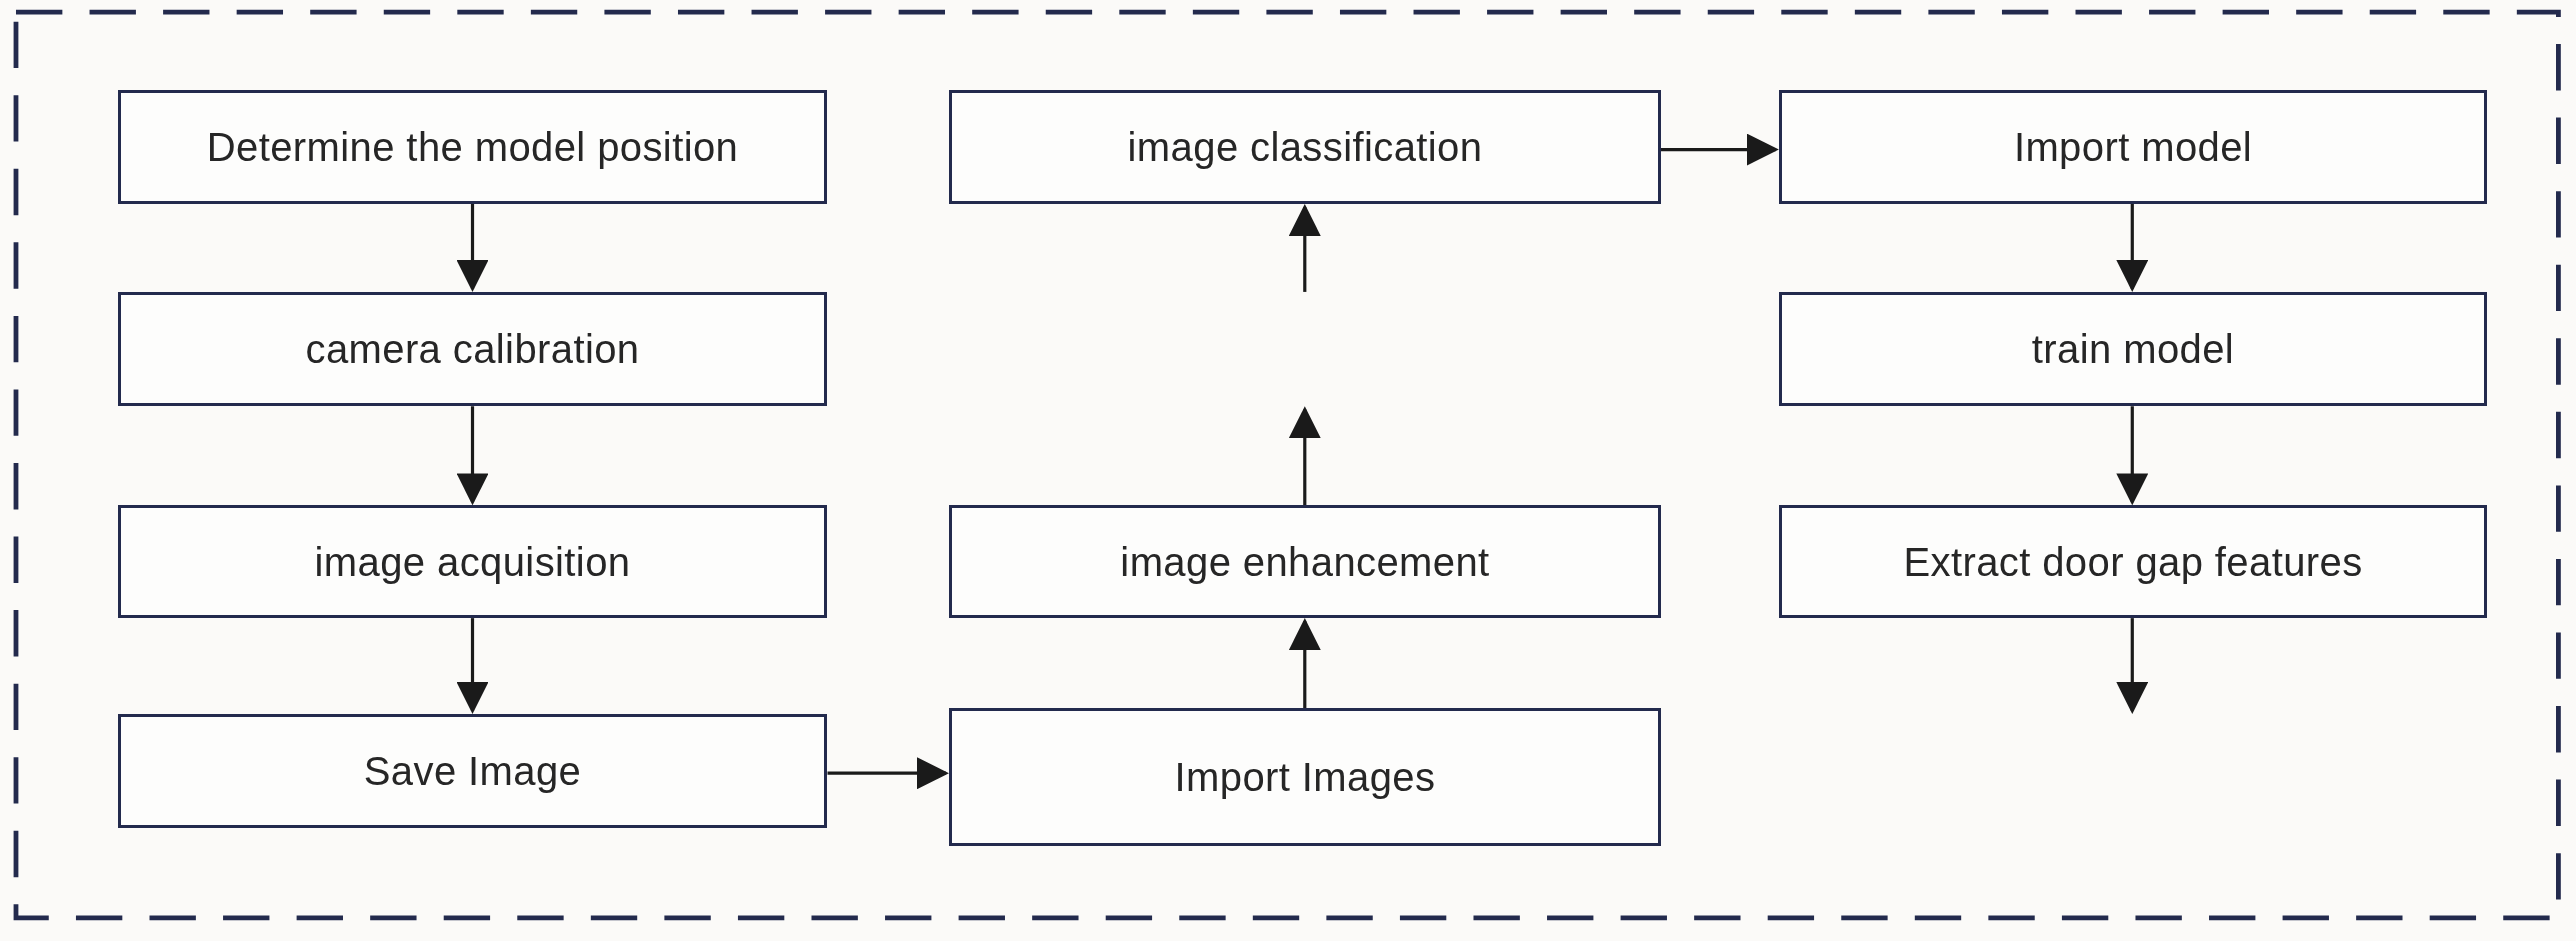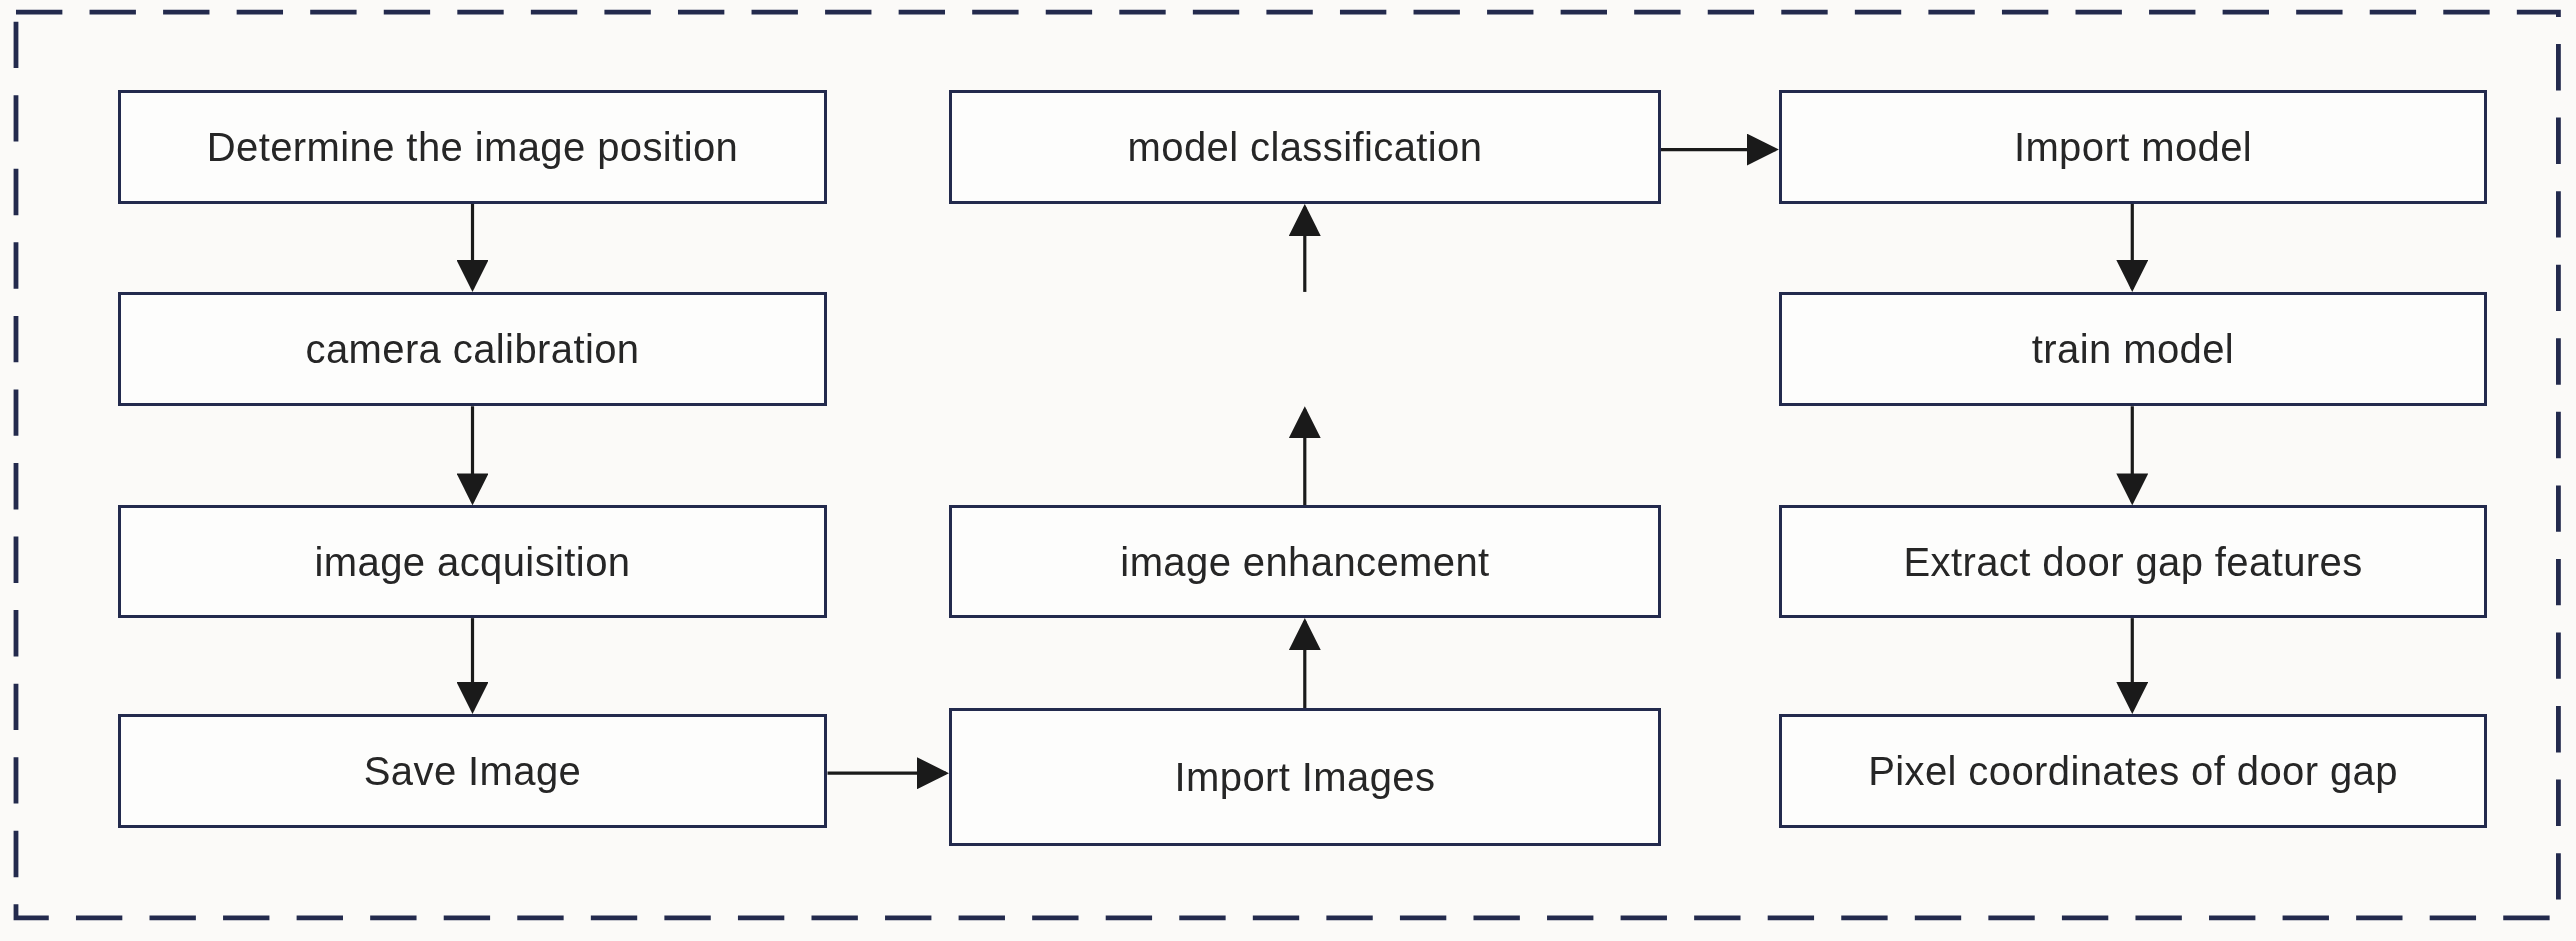--- a/index.html
+++ b/index.html
@@ -65,49 +65,46 @@
     <line x1="1632" y1="365" x2="1632" y2="259" stroke="#1a1a1a" stroke-width="4" marker-end="url(#ah)"></line>
 
     <line x1="2077" y1="187" x2="2221" y2="187" stroke="#1a1a1a" stroke-width="4" marker-end="url(#ah)"></line>
 
     <line x1="2667" y1="255" x2="2667" y2="361" stroke="#1a1a1a" stroke-width="4" marker-end="url(#ah)"></line>
     <line x1="2667" y1="508" x2="2667" y2="628" stroke="#1a1a1a" stroke-width="4" marker-end="url(#ah)"></line>
     <line x1="2667" y1="773" x2="2667" y2="889" stroke="#1a1a1a" stroke-width="4" marker-end="url(#ah)"></line>
   </svg>
 
   <div class="flow-box" style="left:118px; top:90px; width:709px; height:114px">
-    <span>Determine the image position</span>
+    <span>Determine the model position</span>
   </div>
   <div class="flow-box" style="left:118px; top:292px; width:709px; height:114px">
     <span>camera calibration</span>
   </div>
   <div class="flow-box" style="left:118px; top:714px; width:709px; height:114px">
     <span>Save Image</span>
   </div>
   <div class="flow-box" style="left:118px; top:505px; width:709px; height:113px">
     <span>image acquisition</span>
   </div>
 
   <div class="flow-box" style="left:949px; top:90px; width:712px; height:114px">
-    <span>model classification</span>
+    <span>image classification</span>
   </div>
   <div class="flow-box" style="left:949px; top:505px; width:712px; height:113px">
     <span>image enhancement</span>
   </div>
   <div class="flow-box" style="left:949px; top:708px; width:712px; height:138px">
     <span>Import Images</span>
   </div>
 
   <div class="flow-box" style="left:1779px; top:90px; width:708px; height:114px">
     <span>Import model</span>
   </div>
   <div class="flow-box" style="left:1779px; top:292px; width:708px; height:114px">
     <span>train model</span>
   </div>
   <div class="flow-box" style="left:1779px; top:505px; width:708px; height:113px">
     <span>Extract door gap features</span>
   </div>
-  <div class="flow-box" style="left:1779px; top:714px; width:708px; height:114px">
-    <span>Pixel coordinates of door gap</span>
-  </div>
 
 </div>
 
 
 </body></html>

